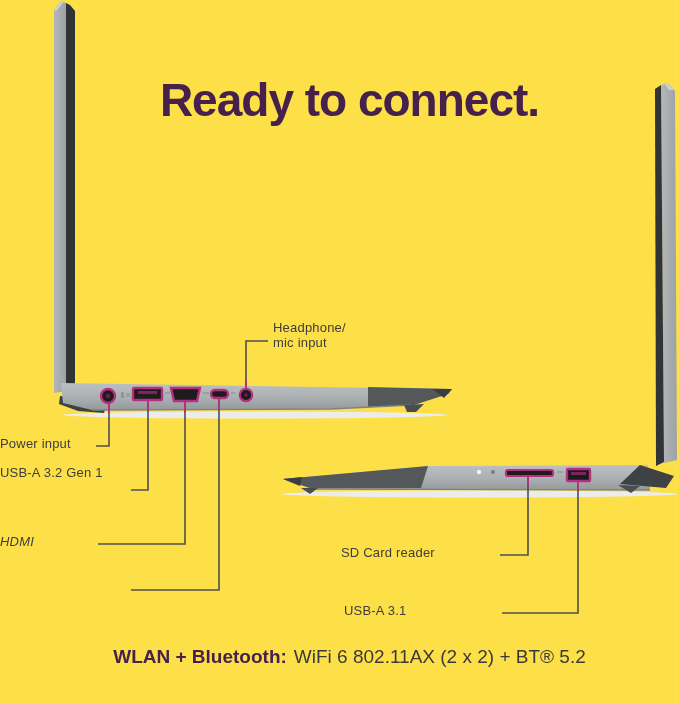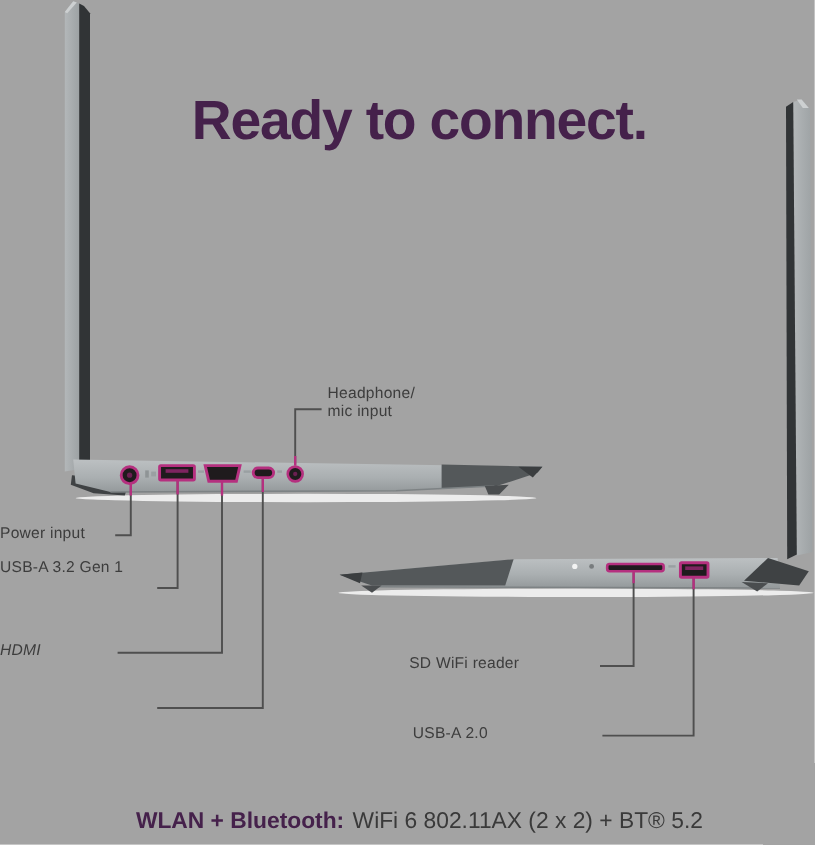--- a/index.html
+++ b/index.html
@@ -4,36 +4,36 @@
 <style>
   :root{
     --heading:#45214b;
     --accent:#b5307f;
     --label-text:#3d3d3d;
     --callout-line:#4f4f4f;
     --footer-value:#3a3a3a;
   }
   html,body{margin:0;padding:0;background:#ffffff;}
   .stage{
-    position:relative;width:679px;height:704px;background:#a3a3a3;overflow:hidden;
+    position:relative;width:679px;height:704px;background:#fde047;overflow:hidden;
     font-family:"Liberation Sans", sans-serif;
   }
   .title{
     position:absolute;top:42px;left:0;width:100%;padding-left:20px;box-sizing:border-box;
     text-align:center;font-size:46px;font-weight:700;letter-spacing:-1px;
     color:var(--heading,#45214b);
   }
   .illustration{position:absolute;left:0;top:0;}
   .callout-label{
     position:absolute;font-size:13px;line-height:1.12;color:var(--label-text,#3d3d3d);
     letter-spacing:0.2px;white-space:nowrap;
   }
   .ra{text-align:left;}
   .footer{
-    position:absolute;top:674px;left:0;width:100%;padding-left:20px;box-sizing:border-box;
+    position:absolute;top:646px;left:0;width:100%;padding-left:20px;box-sizing:border-box;
     text-align:center;font-size:19px;color:var(--footer-value,#3a3a3a);
   }
   .footer .bold{font-weight:700;color:var(--heading,#45214b);margin-right:7px;}
   .port{fill:#1f1b1d;stroke:var(--accent,#b5307f);}
   .stub{stroke:var(--accent,#b5307f);stroke-width:2;}
   .cline{stroke:var(--callout-line,#4f4f4f);stroke-width:1.6;fill:none;}
 </style>
 </head>
 <body>
 
@@ -140,21 +140,21 @@
     <div>mic input</div>
   </div>
 
   <div class="callout-label ra" style="left:0;top:437px;width:93px;">Power input</div>
 
   <div class="callout-label ra" style="left:0;top:466px;width:128px;">USB-A 3.2 Gen 1</div>
 
   <div class="callout-label ra" style="left:0;top:535px;width:93px;font-style:italic;">HDMI</div>
 
 
-  <div class="callout-label ra" style="left:341px;top:546px;width:150px;">SD WiFi reader</div>
+  <div class="callout-label ra" style="left:341px;top:546px;width:150px;">SD Card reader</div>
 
-  <div class="callout-label ra" style="left:344px;top:604px;width:150px;">USB-A 2.0</div>
+  <div class="callout-label ra" style="left:344px;top:604px;width:150px;">USB-A 3.1</div>
 
   <div class="footer">
     <span class="bold">WLAN + Bluetooth:</span><span>WiFi 6 802.11AX (2 x 2) + BT® 5.2</span>
   </div>
 
 </div>
 
 </body></html>

